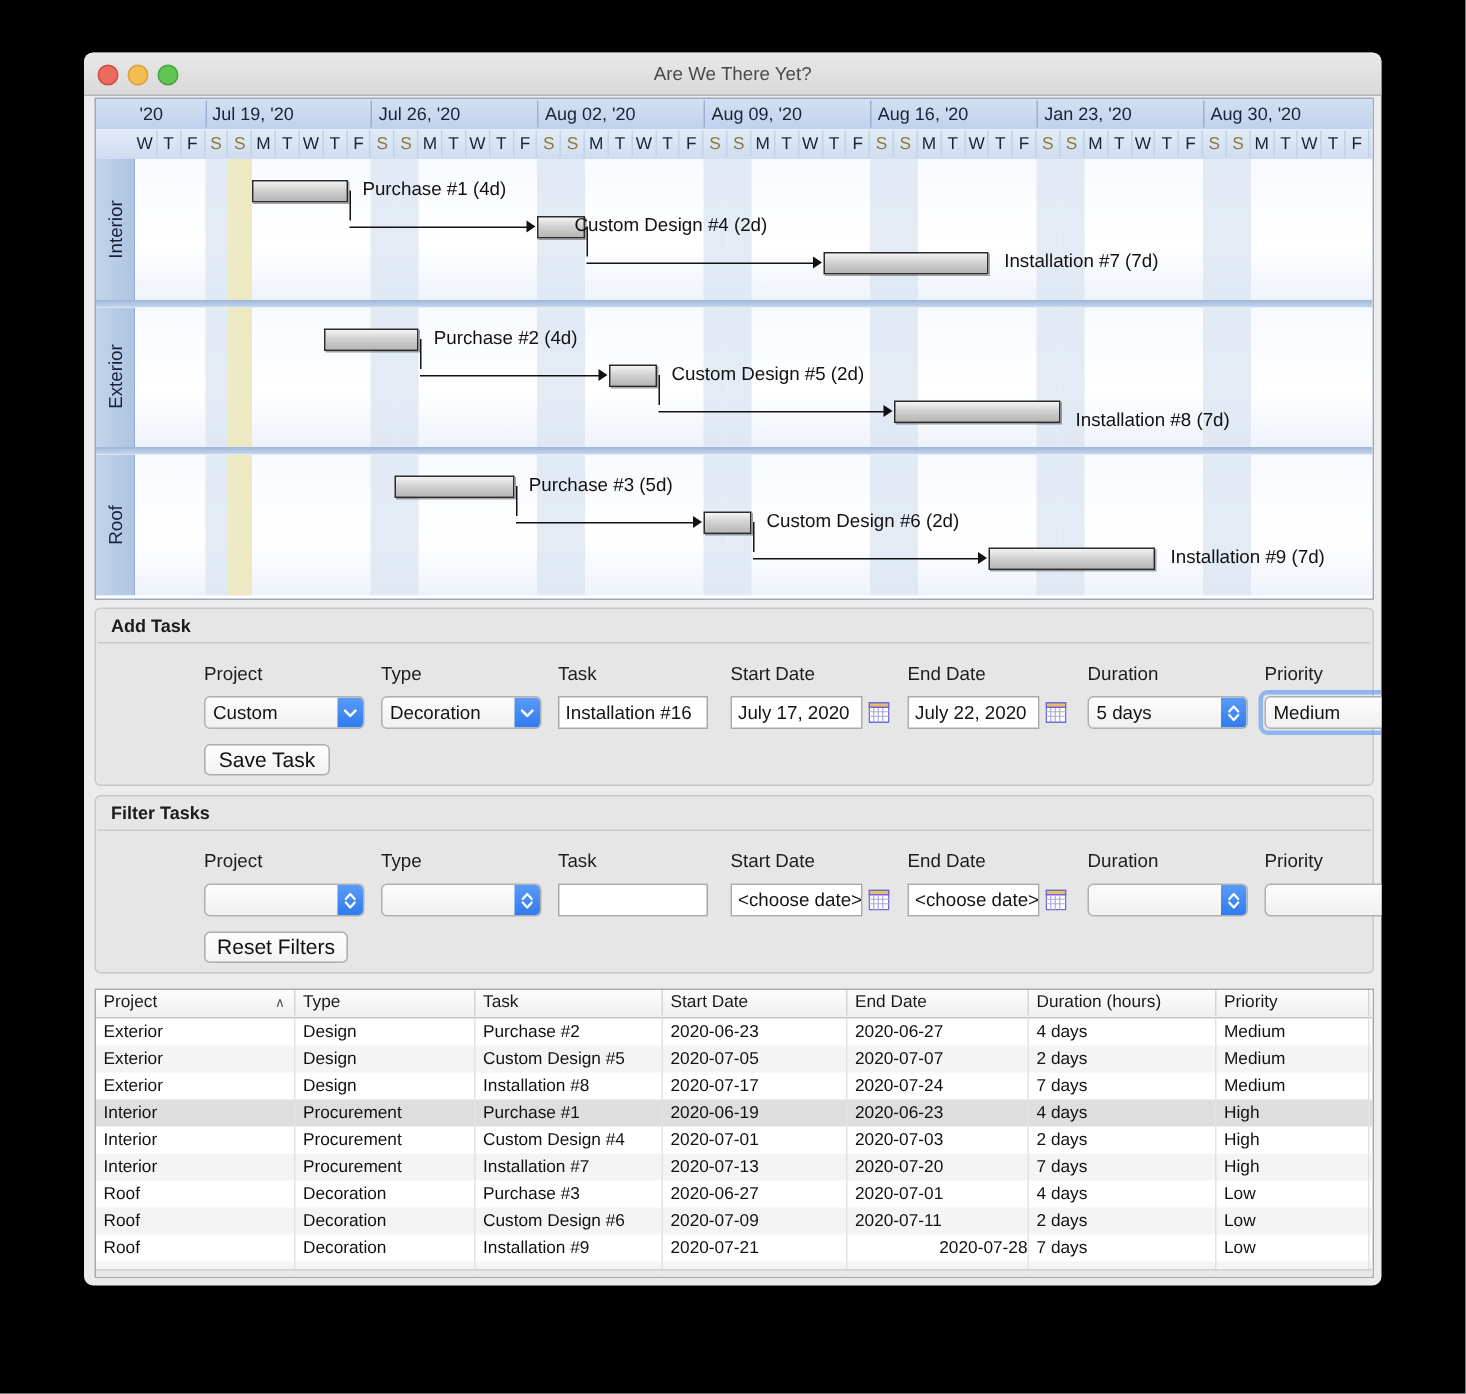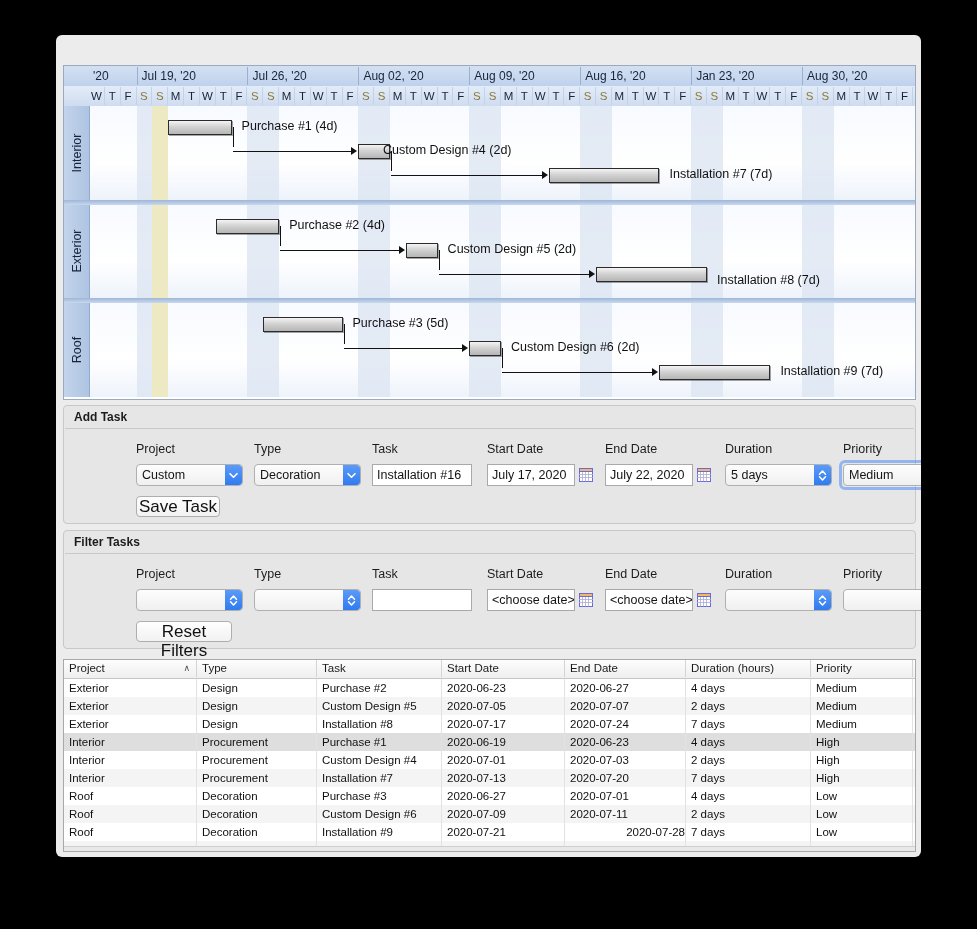--- a/index.html
+++ b/index.html
@@ -123,21 +123,21 @@
   }
   .popbtn .nub svg{display:block;}
   .focusring{
     position:absolute;border:3px solid rgba(78,141,245,.55);
     border-radius:6px;box-sizing:border-box;pointer-events:none;
   }
   .pushbtn{
     position:absolute;height:21px;box-sizing:border-box;
     background:linear-gradient(#fefefe,#f2f2f2);
     border:1px solid #aeaeae;border-radius:4px;
-    font-size:17px;color:#111;line-height:19px;text-align:center;
+    font-size:14px;color:#111;line-height:19px;text-align:center;
   }
   .calbtn{position:absolute;width:14px;height:14px;}
   
   #tbl{
     position:absolute;left:7px;top:624px;width:851px;height:191px;
     background:#fff;border:1px solid #a9a9a9;overflow:hidden;
   }
   #thead{
     position:absolute;left:0;top:0;right:0;height:18px;
     background:linear-gradient(#fdfdfd,#efefef);
@@ -158,20 +158,26 @@
     overflow:hidden;white-space:nowrap;
     border-right:1px solid #e2e2e2;
   }
   #tbl-bottom{position:absolute;left:0;right:0;bottom:0;height:4px;background:#e8e8e8;border-top:1px solid #cfcfcf;}
 </style>
 </head>
 <body>
 
 <div id="window">
 
+  <div id="titlebar">
+    <div class="traffic tl-close"></div>
+    <div class="traffic tl-min"></div>
+    <div class="traffic tl-max"></div>
+    <div id="title">Are We There Yet?</div>
+  </div>
 
   <div id="gantt">
     <div class="g-head-wk"></div>
     <div class="g-head-dy"></div>
     <div id="g-weeks">
         <div class="wk-lbl nb" style="left: 25px;">'20</div>
         <div class="wk-lbl" style="left: 72.5385px;">Jul 19, '20</div>
         <div class="wk-lbl" style="left: 183.462px;">Jul 26, '20</div>
         <div class="wk-lbl" style="left: 294.385px;">Aug 02, '20</div>
         <div class="wk-lbl" style="left: 405.308px;">Aug 09, '20</div>

